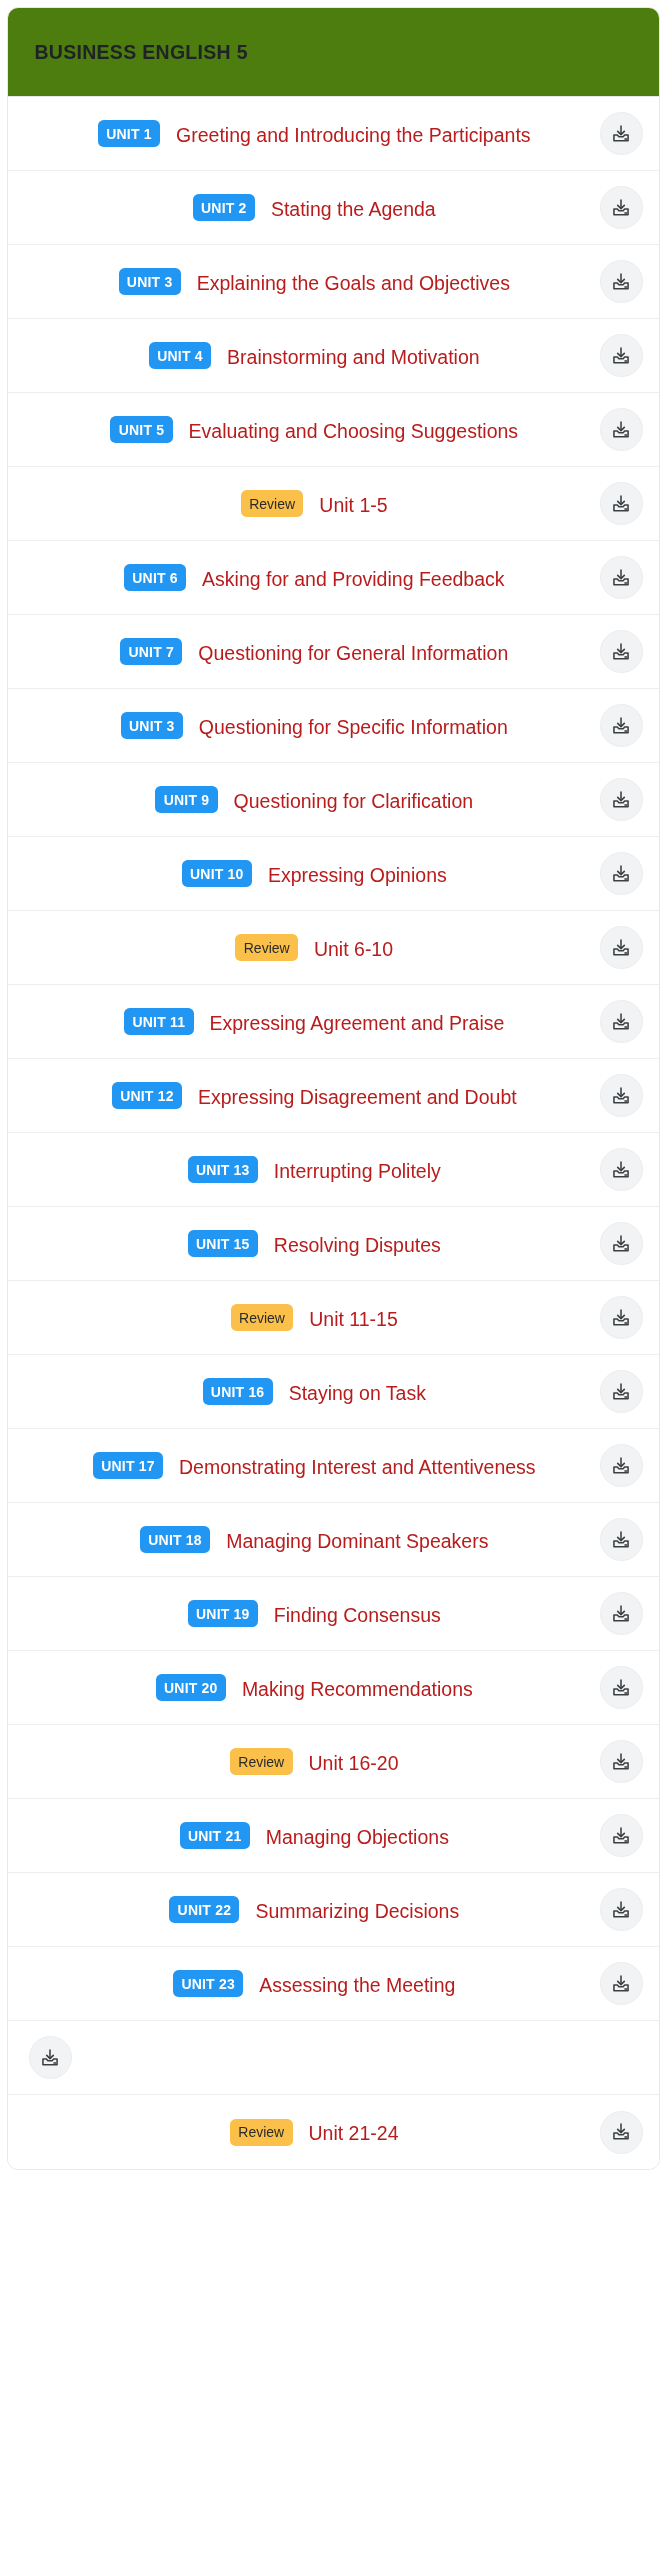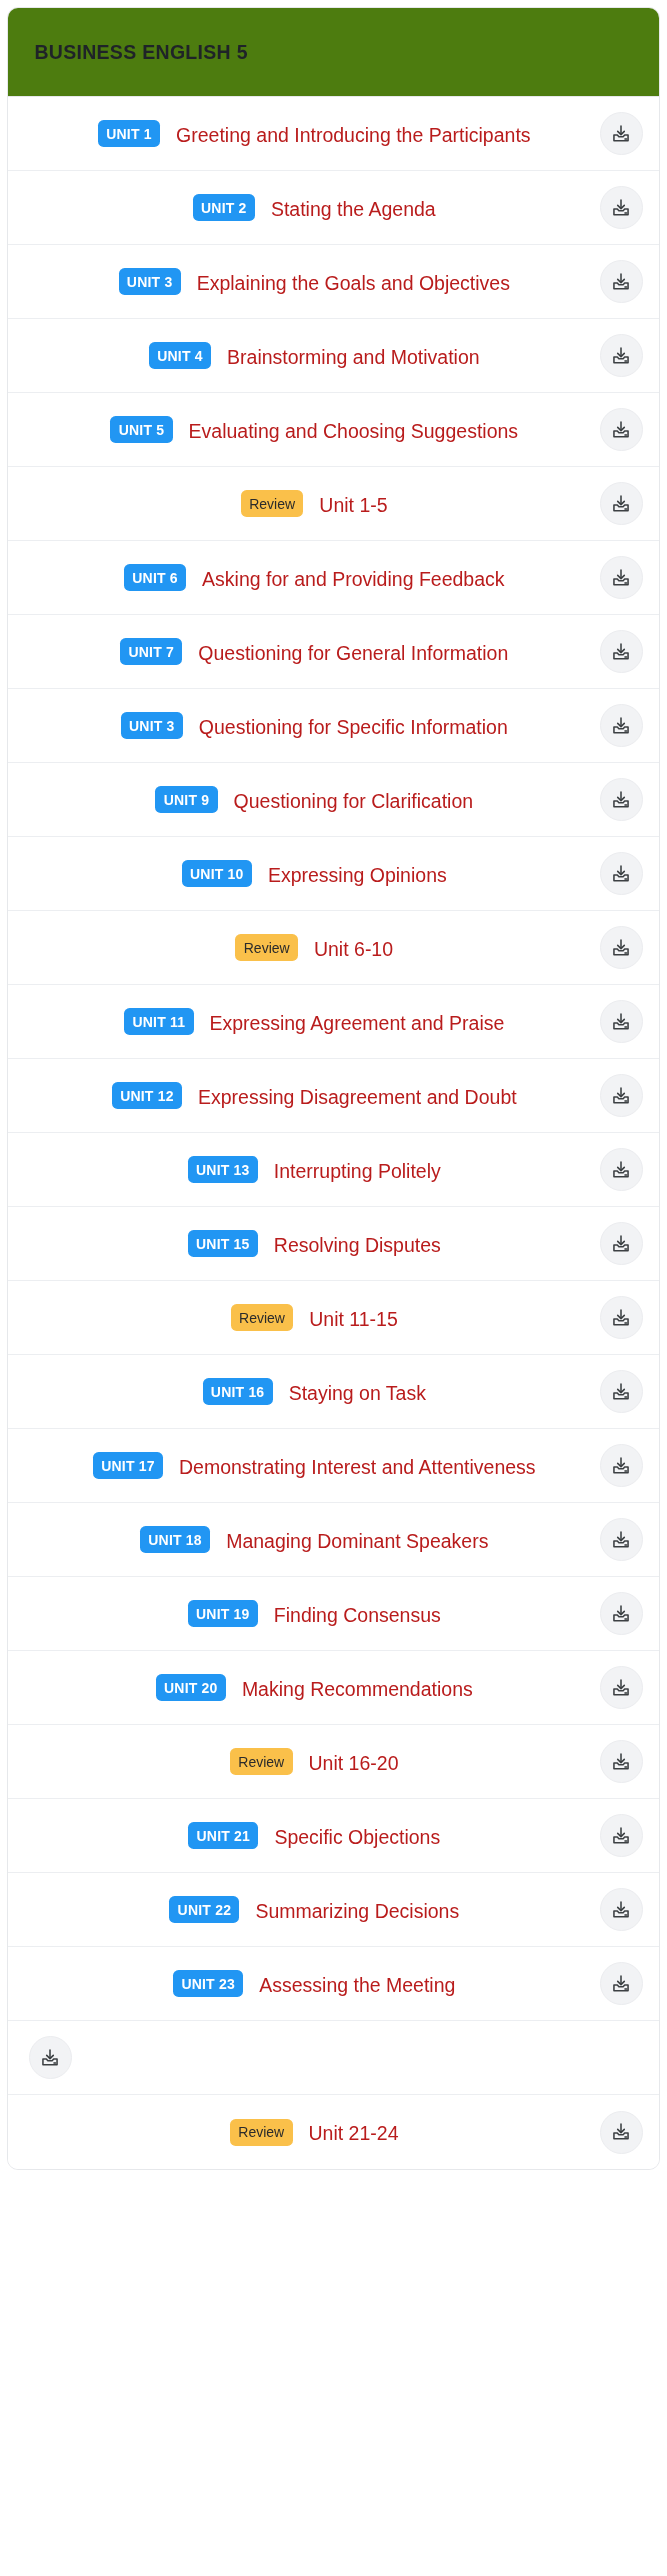--- a/index.html
+++ b/index.html
@@ -569,21 +569,21 @@
           <path d="M16.3 17.4 L16.9 17.4"></path>
           <path d="M17.6 17.4 L18.2 17.4"></path>
         </svg>
       </span>
     </div>
   </div>
 
   <div class="row">
     <div class="row-main">
       <div class="row-text">
-        <span class="badge badge-unit">UNIT 21</span><span class="row-label">Specific Objections</span>
+        <span class="badge badge-unit">UNIT 21</span><span class="row-label">Managing Objections</span>
       </div>
     </div>
     <div class="dl-btn">
       <span>
         <svg width="22" height="22" viewBox="0 0 24 24" fill="none" stroke="#3c4043" stroke-width="1.7" stroke-linecap="round" stroke-linejoin="round">
           <path d="M12 3.2 L12 11.4"></path>
           <path d="M8.4 9.1 L12 12.7 L15.6 9.1"></path>
           <path d="M4.3 13.1 L8.0 13.1 L9.7 15.0 L14.3 15.0 L16.0 13.1 L19.7 13.1 L19.7 19.4 L4.3 19.4 Z"></path>
           <path d="M16.3 17.4 L16.9 17.4"></path>
           <path d="M17.6 17.4 L18.2 17.4"></path>

